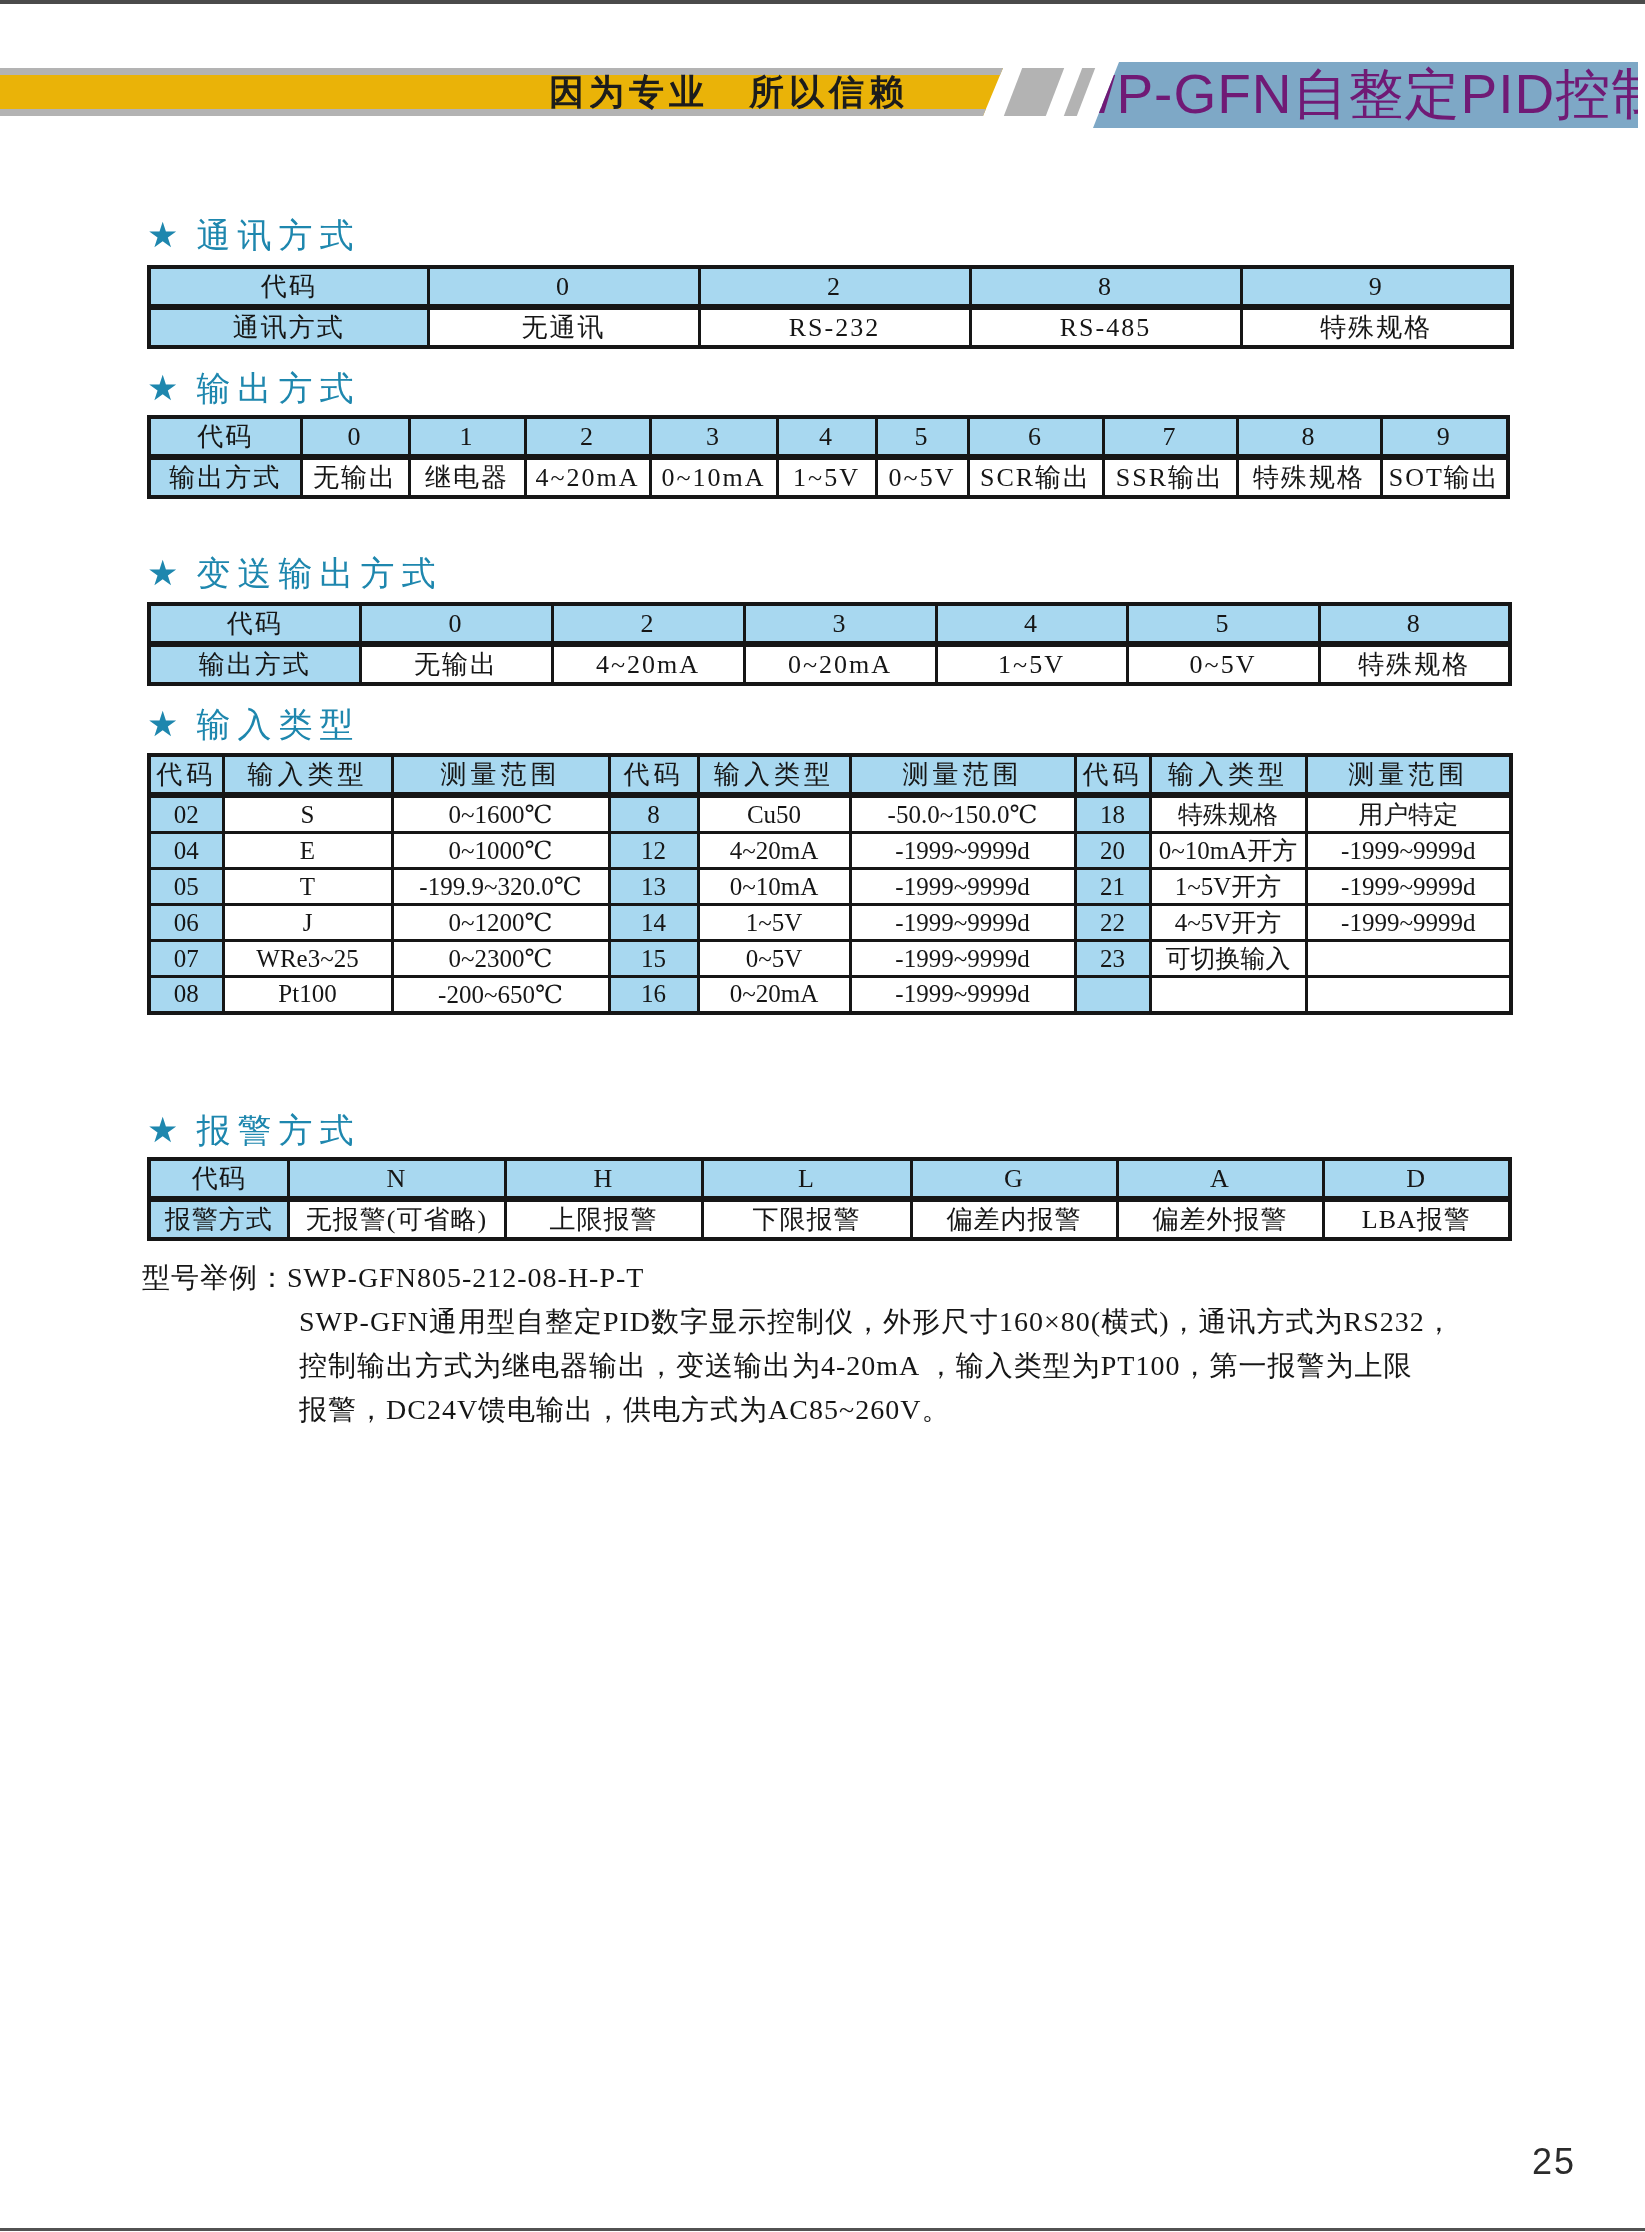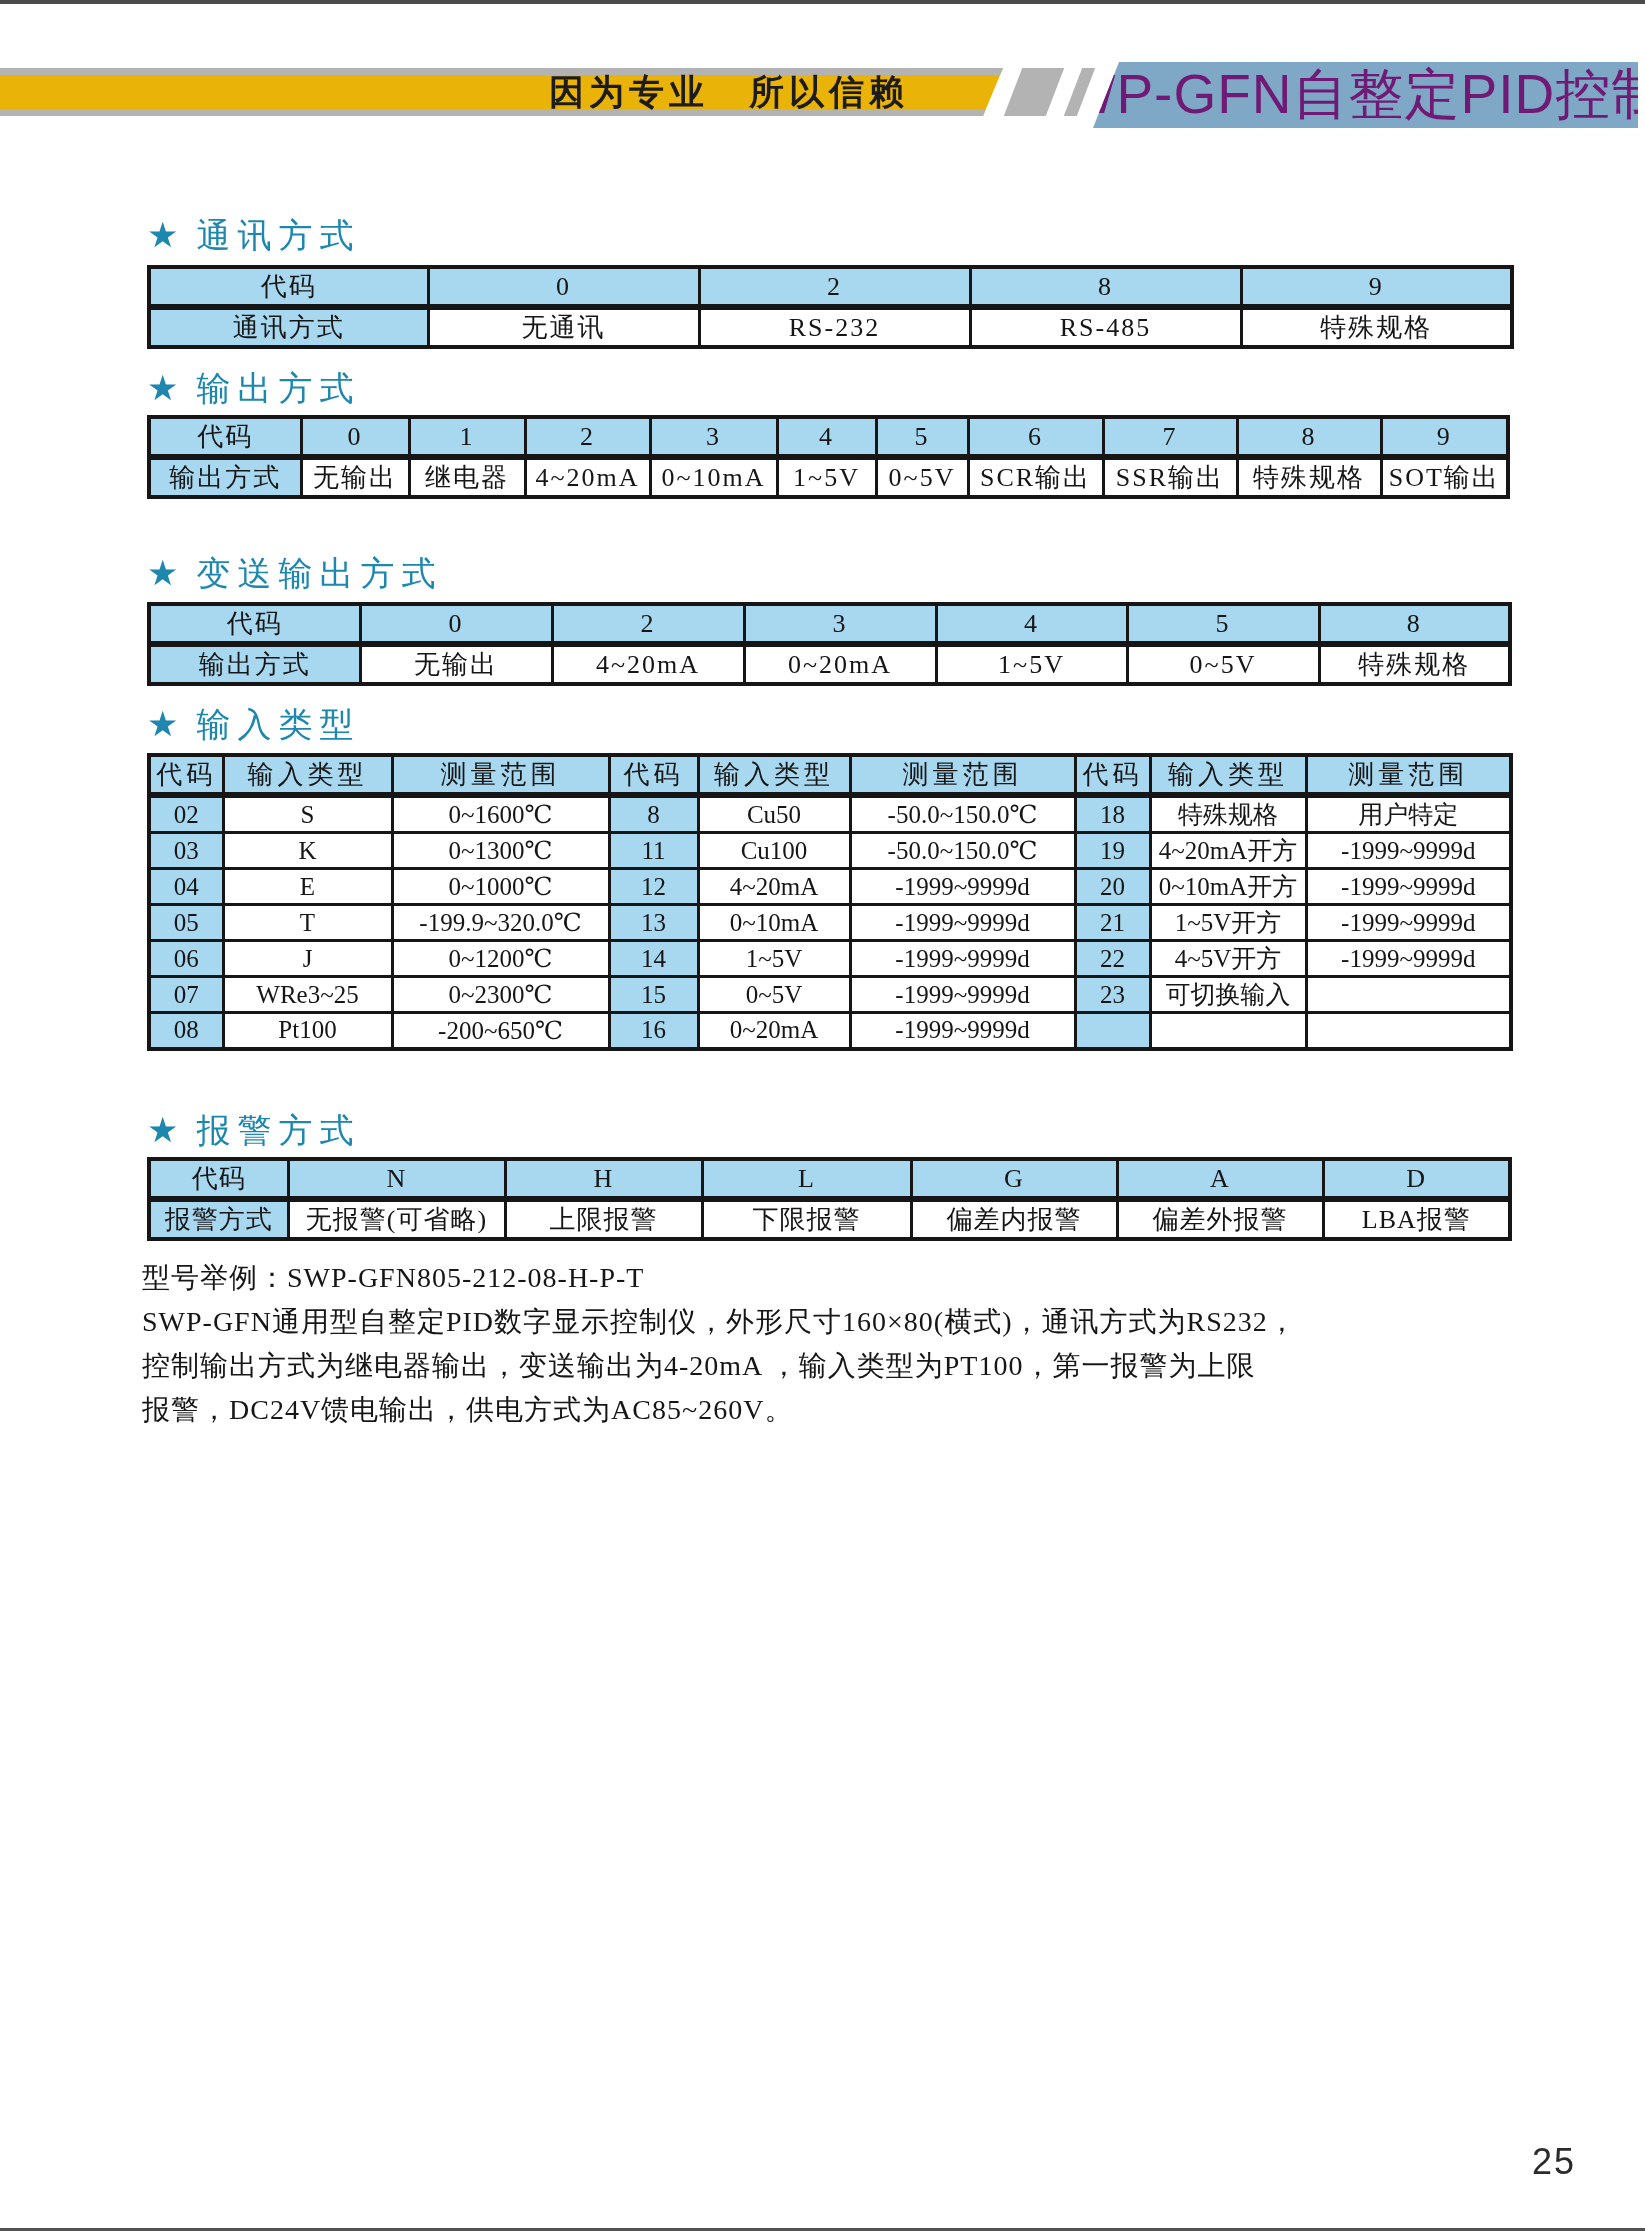--- a/index.html
+++ b/index.html
@@ -48,21 +48,21 @@
   #t4 tr.hd td{font-size:26px; letter-spacing:4px;}
   #t5{top:1157px} #t5 tr{height:39px}
   #t5 td{letter-spacing:1px}
 
   .note { position:absolute; left:149px; top:496px; font-size:29px; color:#141414; white-space:nowrap; }
   .note .nstar { font-family:"DejaVu Sans",sans-serif; font-size:30px; margin-right:18px; }
   .note .ni { margin-right:54px; letter-spacing:1px; }
 
   .example { position:absolute; left:142px; top:1256px; width:1323px; font-size:28px; color:#161616;
              line-height:44px; letter-spacing:1px; }
-  .example .cont { }
+  .example .cont { margin-left:157px; }
 
   .pagenum { position:absolute; left:1532px; top:2141px; font-family:"Liberation Sans",sans-serif;
              font-size:36px; color:#2b2b2b; letter-spacing:2px; }
 </style>
 </head>
 <body>
 
 <div class="page">
   <div class="topline"></div>
 
@@ -218,31 +218,20 @@
       <td>S</td>
       <td>0~1600℃</td>
       <td class="b">8</td>
       <td>Cu50</td>
       <td>-50.0~150.0℃</td>
       <td class="b">18</td>
       <td>特殊规格</td>
       <td>用户特定</td>
     </tr>
     <tr>
-      <td class="b">03</td>
-      <td>K</td>
-      <td>0~1300℃</td>
-      <td class="b">11</td>
-      <td>Cu100</td>
-      <td>-50.0~150.0℃</td>
-      <td class="b">19</td>
-      <td>4~20mA开方</td>
-      <td>-1999~9999d</td>
-    </tr>
-    <tr>
       <td class="b">04</td>
       <td>E</td>
       <td>0~1000℃</td>
       <td class="b">12</td>
       <td>4~20mA</td>
       <td>-1999~9999d</td>
       <td class="b">20</td>
       <td>0~10mA开方</td>
       <td>-1999~9999d</td>
     </tr>

